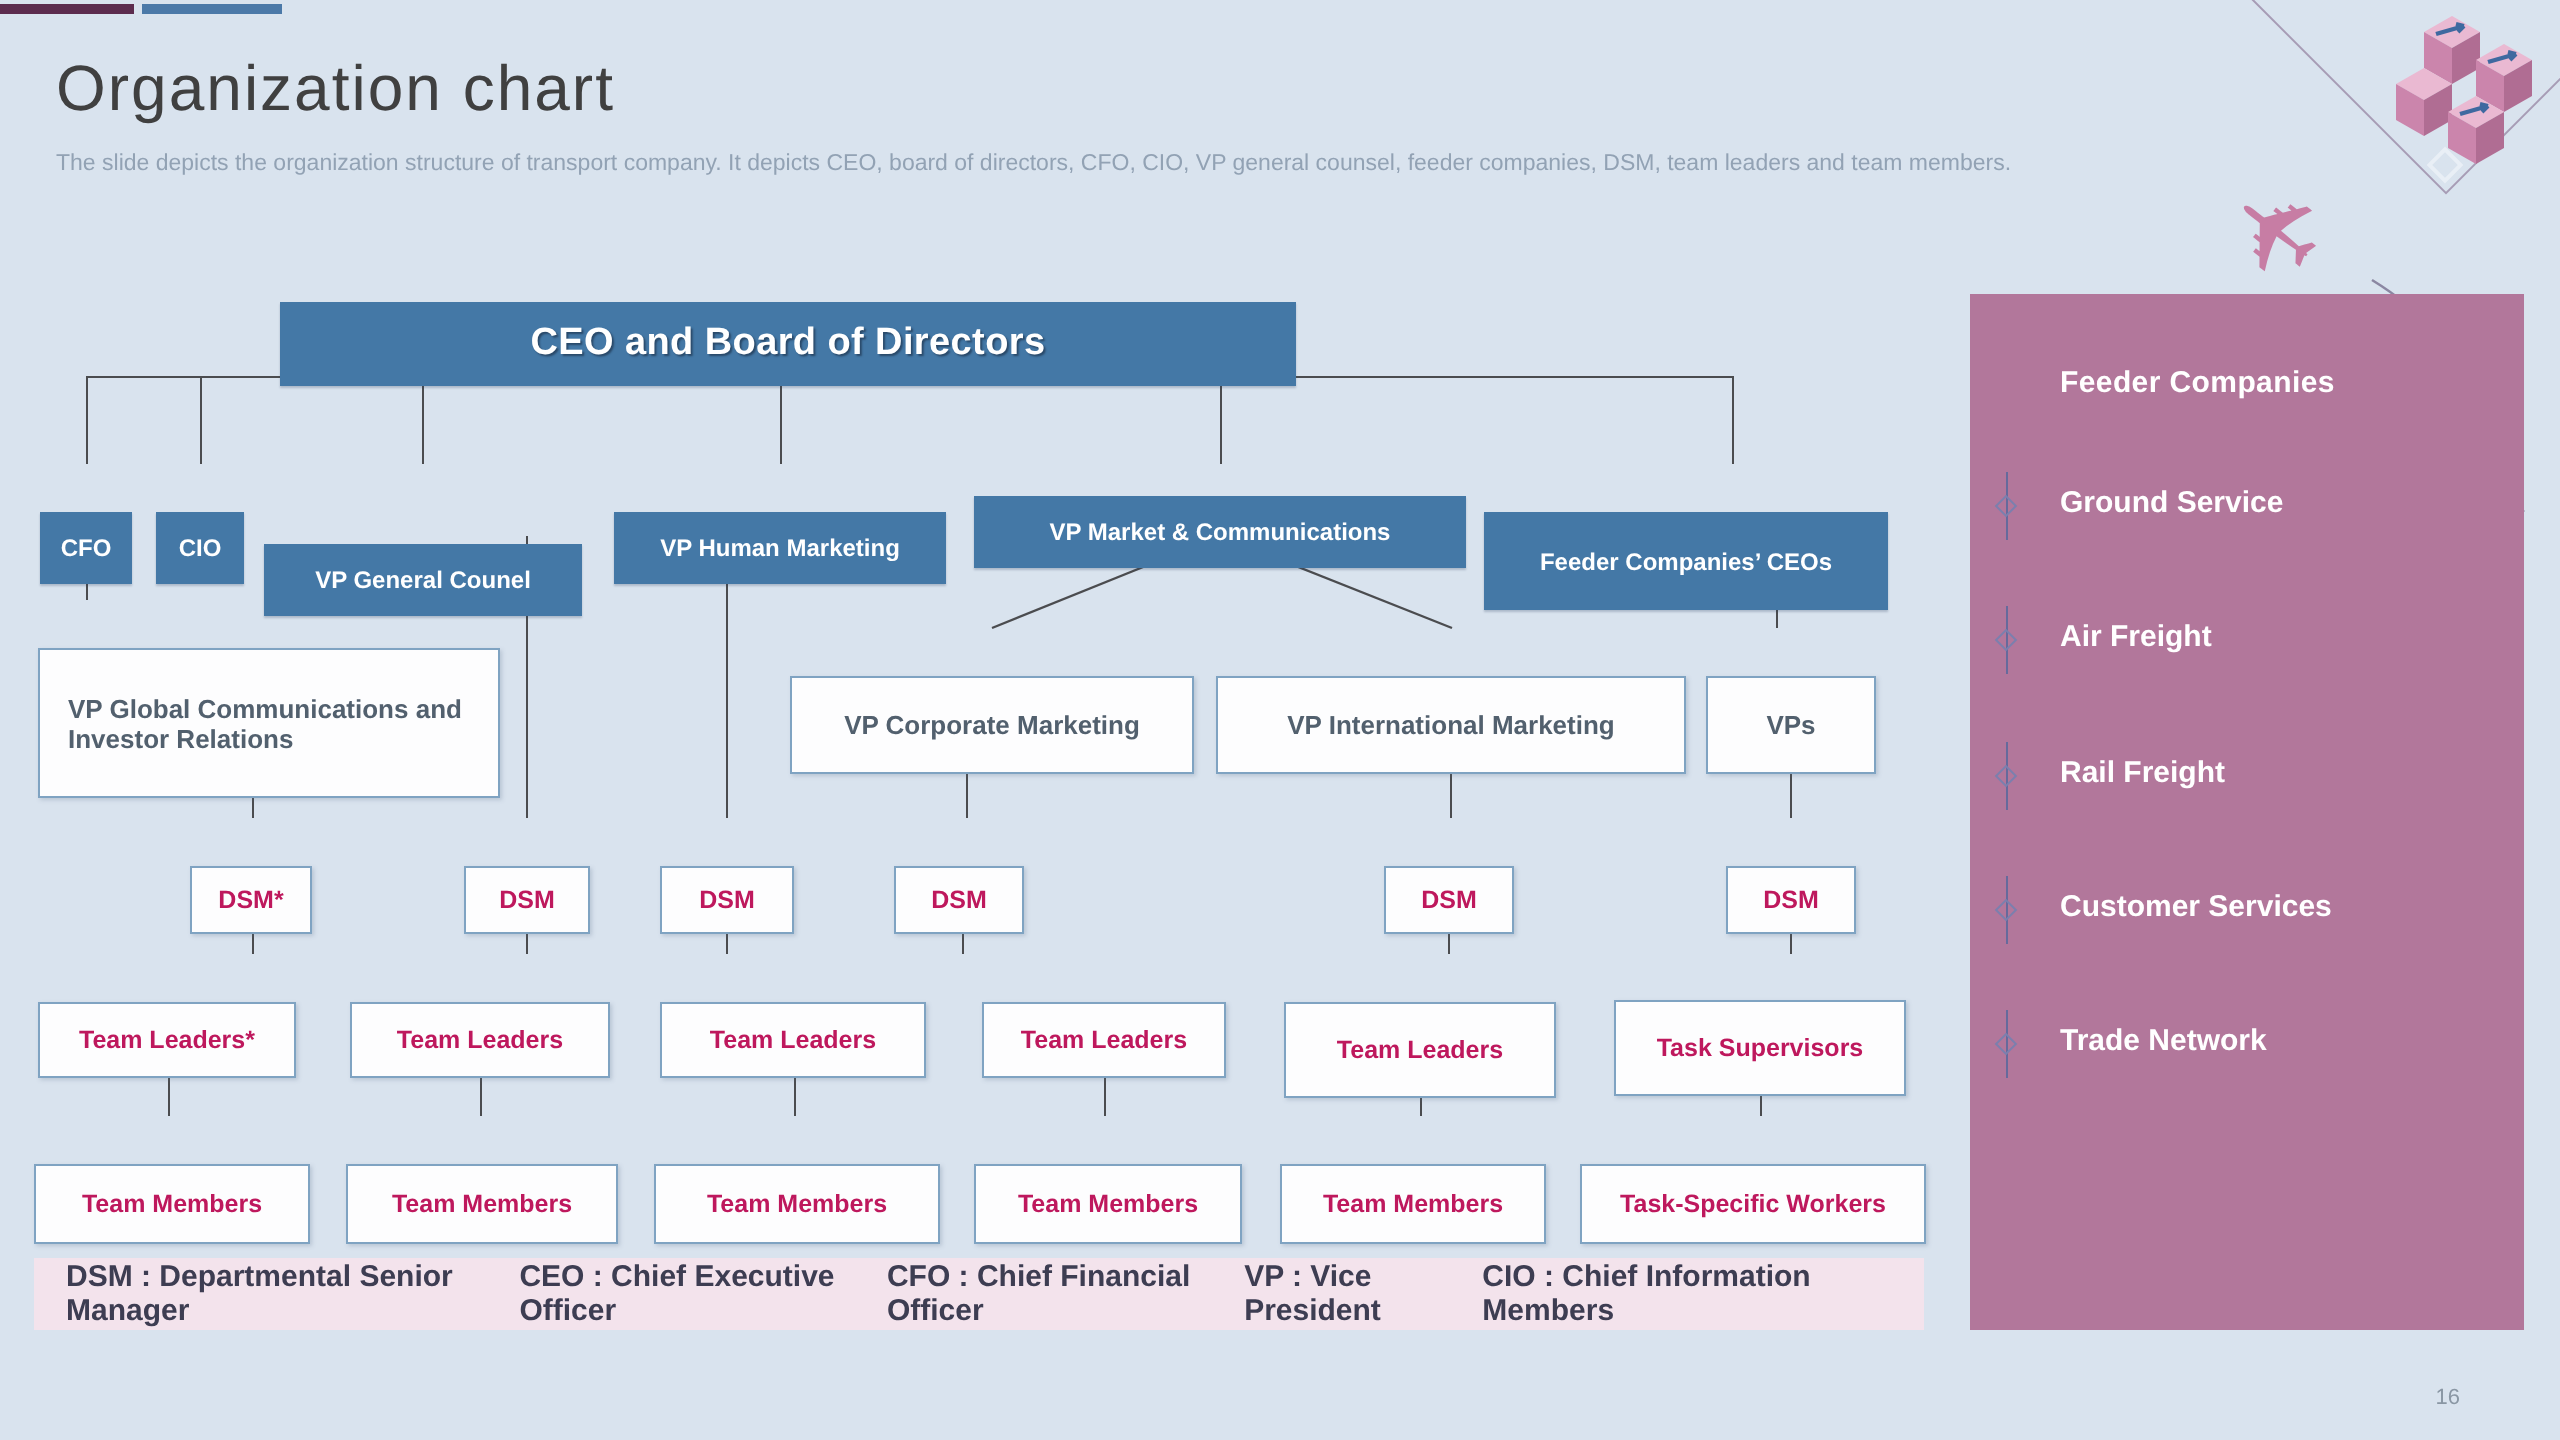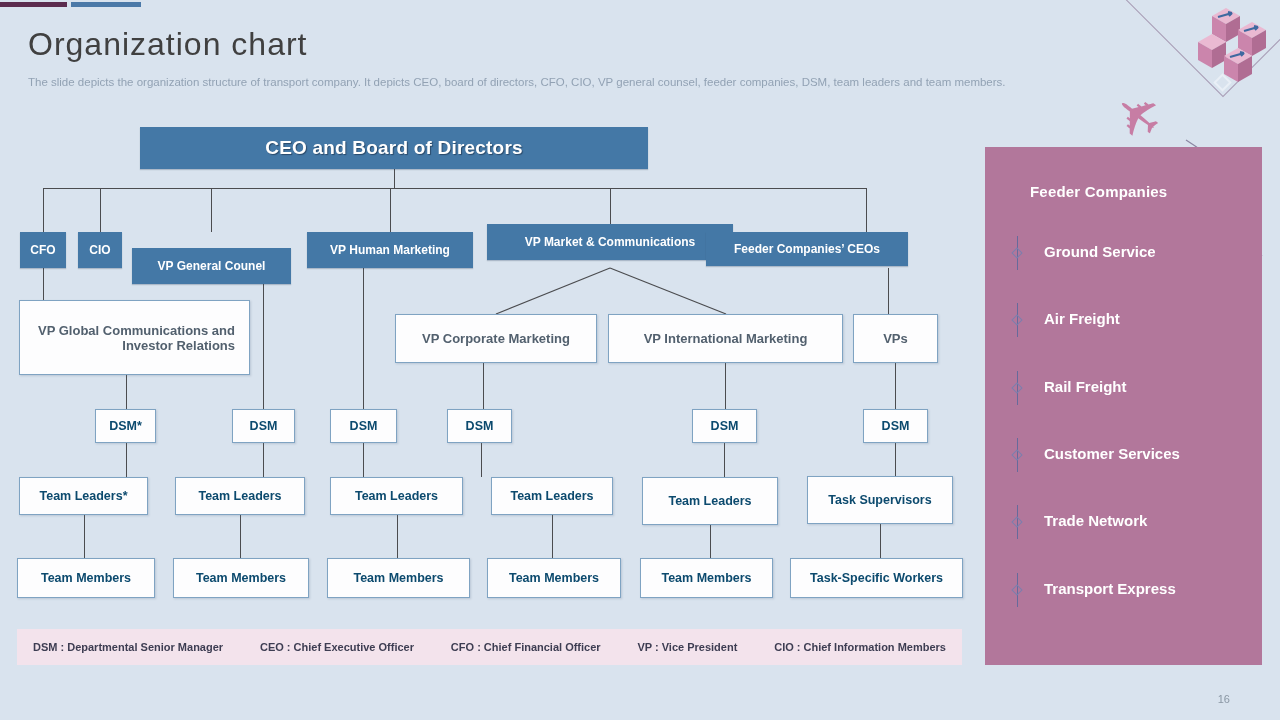--- a/index.html
+++ b/index.html
@@ -8,43 +8,43 @@
   .slide { position:relative; width:1280px; height:720px; background:#d9e3ee; overflow:hidden; }
 
   .bar { position:absolute; top:2px; height:5px; }
   .bar.maroon { left:0; width:67px; background:#5c2c4e; }
   .bar.blue { left:71px; width:70px; background:#4b79a8; }
 
   .page-title { position:absolute; left:28px; top:26px; font-size:32px; font-weight:400; letter-spacing:1px; color:#404040; }
   .page-subtitle { position:absolute; left:28px; top:76px; width:1030px; font-size:11.5px; color:#92a2b4; }
 
   
-  .obox { position:absolute; display:flex; align-items:center; justify-content:center; text-align:right; }
+  .obox { position:absolute; display:flex; align-items:center; justify-content:center; text-align:left;margin-top:24px; }
   .obox.blue { background:#4478a6; color:#ffffff; font-weight:bold; font-size:12px; box-shadow:0 1px 1px rgba(40,60,90,.25); }
   .obox.blue.root { font-size:19px; text-shadow:1px 1px 1px rgba(20,35,55,.55); letter-spacing:.2px; }
-  .obox.white { background:#fdfdfe; border:1px solid #7fa3c2; color:#0c4a6e; font-weight:bold; font-size:12.5px; box-shadow:1px 1px 2px rgba(90,110,140,.25); }
+  .obox.white { background:#fdfdfe; border:1px solid #7fa3c2; color:#be185d; font-weight:bold; font-size:12.5px; box-shadow:1px 1px 2px rgba(90,110,140,.25); }
   .obox.white.vp { font-size:13px; color:#52606e; }
 
   
   .vl { position:absolute; width:1px; background:#4b4c4f; }
   .hl { position:absolute; height:1px; background:#4b4c4f; }
   svg.overlay { position:absolute; left:0; top:0; pointer-events:none; }
 
   
   .panel { position:absolute; left:985px; top:147px; width:277px; height:518px; background:#b2779b; }
   .panel-title { position:absolute; left:45px; top:36px; color:#ffffff; font-weight:bold; font-size:15px; letter-spacing:.2px; }
-  .p-item { position:absolute; left:14px; width:277px; height:36px;text-align:center; }
+  .p-item { position:absolute; left:0; width:277px; height:36px;text-align:center; }
   .p-item .stem { position:absolute; left:18px; top:1px; width:1px; height:34px; background:#666a9c; }
   .p-item .diam { position:absolute; left:14px; top:14px; width:8px; height:8px; border:1px solid #7b7fae; transform:rotate(45deg); }
   .p-item .lbl { position:absolute; left:45px; top:8px; color:#ffffff; font-weight:bold; font-size:15px; }
 
   
   .legend { position:absolute; left:17px; top:629px; width:945px; height:36px; background:#f3e3ec;
             display:flex; align-items:center; justify-content:space-between; padding:0 16px; }
-  .legend span { font-size:11px; font-weight:bold; color:#3d3d52; }
+  .legend span { font-size:15px; font-weight:bold; color:#3d3d52; }
 
   .footer { position:absolute; left:0; top:700px; width:1280px; text-align:center; font-size:11.5px; color:#7ba0c6; }
   .pagenum { position:absolute; right:50px; top:693px; font-size:11px; color:#8a97a4; }
 
   
   .big-diamond { position:absolute; left:1133px; top:-120px; width:180px; height:180px; border:1px solid #a79cb5; transform:rotate(45deg); }
   .small-diamond { position:absolute; left:1216px; top:76px; width:13px; height:13px; border:2px solid #e9eff6; transform:rotate(45deg); }
   .plane { position:absolute; left:1114px; top:84px; font-size:56px; color:#c77da4; transform:scaleX(-1) rotate(-38deg); }
 </style>
 </head>
@@ -127,21 +127,21 @@
   <div class="vl" style="left:710px;top:525px;height:33px"></div>
   <div class="vl" style="left:880px;top:524px;height:34px"></div>
 
   <div class="obox blue root" style="left:140px;top:127px;width:508px;height:42px">CEO and Board of Directors</div>
 
   <div class="obox blue" style="left:20px;top:232px;width:46px;height:36px">CFO</div>
   <div class="obox blue" style="left:78px;top:232px;width:44px;height:36px">CIO</div>
   <div class="obox blue" style="left:132px;top:248px;width:159px;height:36px">VP General Counel</div>
   <div class="obox blue" style="left:307px;top:232px;width:166px;height:36px">VP Human Marketing</div>
   <div class="obox blue" style="left:487px;top:224px;width:246px;height:36px">VP Market &amp; Communications</div>
-  <div class="obox blue" style="left:706px;top:232px;width:202px;height:34px">Feeder Companies’ CEOs</div>
+  <div class="obox blue" style="left:742px;top:232px;width:202px;height:49px">Feeder Companies’ CEOs</div>
 
   <div class="obox white vp" style="left:19px;top:300px;width:231px;height:75px;padding:0 14px">VP Global Communications and Investor  Relations</div>
   <div class="obox white vp" style="left:395px;top:314px;width:202px;height:49px">VP Corporate  Marketing</div>
   <div class="obox white vp" style="left:608px;top:314px;width:235px;height:49px">VP International Marketing</div>
   <div class="obox white vp" style="left:853px;top:314px;width:85px;height:49px">VPs</div>
 
   <div class="obox white" style="left:95px;top:409px;width:61px;height:34px">DSM*</div>
   <div class="obox white" style="left:232px;top:409px;width:63px;height:34px">DSM</div>
   <div class="obox white" style="left:330px;top:409px;width:67px;height:34px">DSM</div>
   <div class="obox white" style="left:447px;top:409px;width:65px;height:34px">DSM</div>
@@ -181,25 +181,20 @@
     </div>
     <div class="p-item" style="top:357px">
       <span class="stem"></span>
         <span class="diam"></span>
       <span class="lbl" data_bind="">Trade Network</span>
     </div>
     <div class="p-item" style="top:290px">
       <span class="stem"></span>
         <span class="diam"></span>
       <span class="lbl">Customer Services</span>
-    </div>
-    <div class="p-item" style="top:425px">
-      <span class="stem"></span>
-        <span class="diam"></span>
-      <span class="lbl">Transport Express</span>
     </div>
   </div>
 
   <div class="legend">
     <span>DSM : Departmental Senior Manager</span>
     <span>CEO : Chief Executive Officer</span>
     <span>CFO : Chief Financial  Officer</span>
     <span>VP : Vice President</span>
     <span>CIO : Chief Information  Members</span>
   </div>

